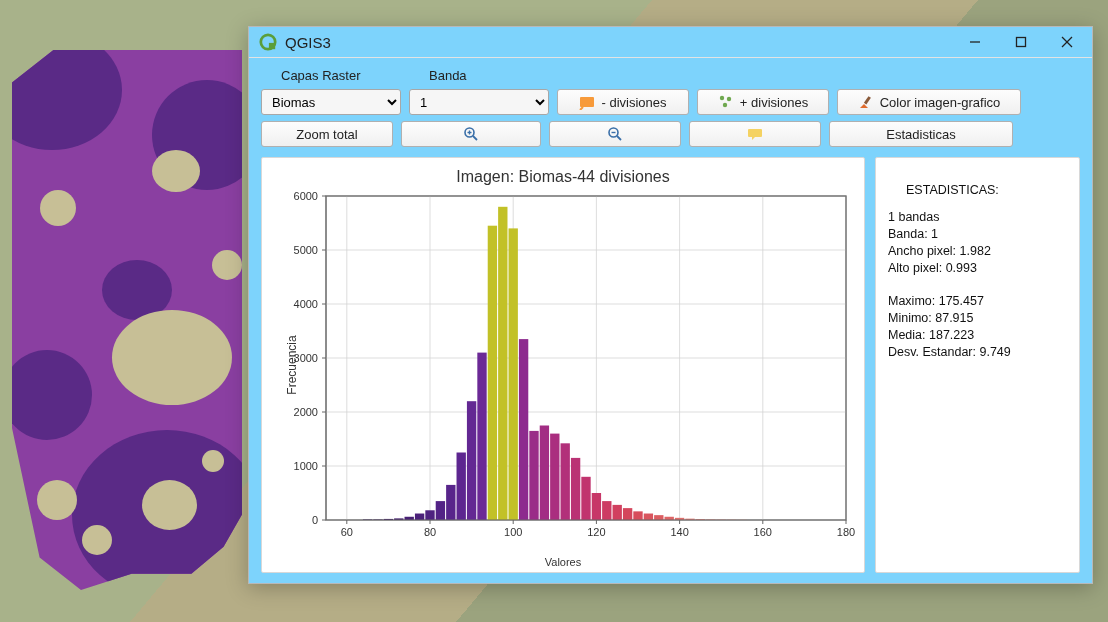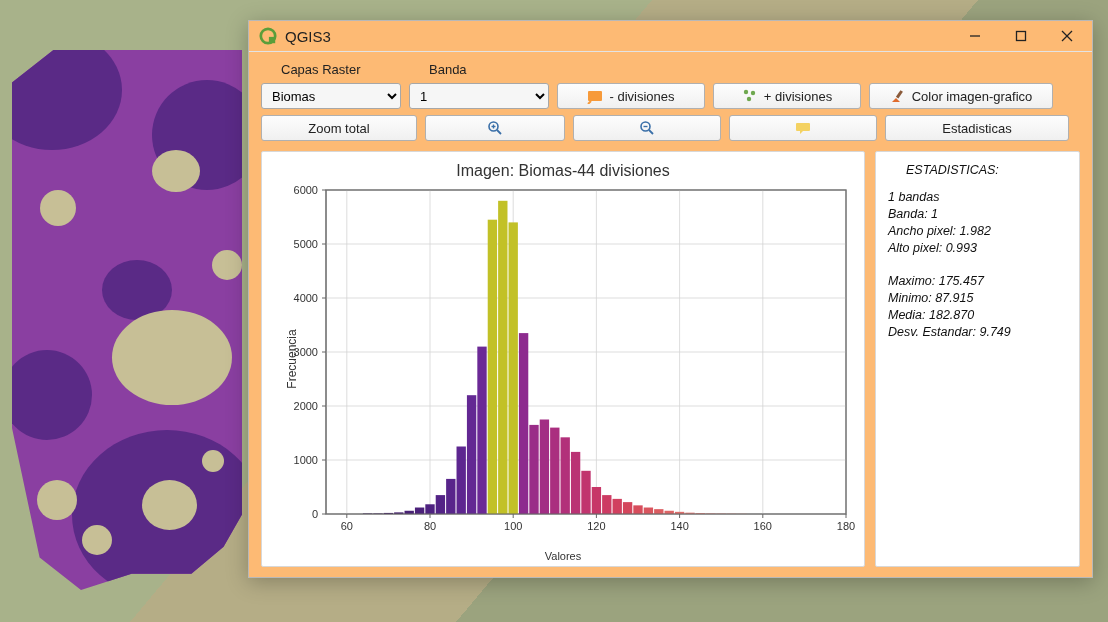--- a/index.html
+++ b/index.html
@@ -30,24 +30,24 @@
     background: #8a3fa1;
     clip-path: polygon(18% 0, 100% 0, 100% 86%, 92% 92%, 78% 97%, 52% 97%, 30% 100%, 12% 94%, 0 70%, 0 6%);
     overflow: hidden;
   }
   .raster .dark { position:absolute; background:#5a2a86; border-radius:50%; }
   .raster .hole { position:absolute; background:#c7bf96; border-radius:50%; }
   
   .window {
     position: absolute;
     left: 248px;
-    top: 20px;
+    top: 26px;
     width: 845px;
     height: 558px;
-    background: #fdba74;
+    background: #7dd3fc;
     border: 1px solid #b8b8b8;
     box-shadow: 0 4px 20px rgba(0,0,0,.25);
     display: flex;
     flex-direction: column;
   }
   .titlebar {
     height: 36px;
     display: flex;
     align-items: center;
     padding: 0 2px 0 10px;
@@ -75,34 +75,34 @@
     border:1px solid #a7a7a7; border-radius:3px;
     background:#f6f6f6; padding:0 6px; font-size:13px;
   }
   .btn {
     height:26px; flex:1;
     border:1px solid #b0b0b0; border-radius:3px;
     background: linear-gradient(#fdfdfd,#f0f0f0);
     display:flex; align-items:center; justify-content:center; gap:6px;
     font-size:13px; color:#222; cursor:pointer;
   }
-  .btn-mid  { width:148px; flex:none; }
+  .btn-mid  { width:132px; flex:none; }
   .btn-big  { width:184px; flex:none; }
   .icon { display:inline-flex; width:16px; height:16px; align-items:center; justify-content:center; }
   
   .main {
     flex:1; display:flex; gap:10px; margin-top:4px;
   }
   .chart-panel {
     flex:1; background:#fff; border:1px solid #d8d8d8; border-radius:2px;
     padding:10px 6px 4px 6px; position:relative;
   }
   .stats-panel {
     width:205px; background:#fff; border:1px solid #d8d8d8; border-radius:2px;
-    padding:10px 12px; font-size:12.5px; line-height:1.35; color:#111;font-style:italic;
+    padding:24px 12px; font-size:12.5px; line-height:1.35; color:#111;
   }
   .chart-title { text-align:center; font-size:16px; color:#333; margin-bottom:2px; }
   svg.chart { width:100%; height:370px; display:block; }
   .ylabel {
     position:absolute; left:0px; top:50%; transform: translateY(-50%) rotate(-90deg);
     transform-origin: center; font-size:12px; color:#333;
   }
   .xlabel { text-align:center; font-size:11px; color:#333; margin-top:-2px; }
   .stats-panel .hdr { margin-left:18px; margin-bottom:10px; }
 </style>
@@ -192,21 +192,21 @@
             <svg viewBox="0 0 16 16">
               <path d="M2 14 L6 10 L10 14 Z" fill="#e06b2c"></path>
               <rect x="8" y="2" width="3" height="8" transform="rotate(35 9 6)" fill="#8a5a3a"></rect>
             </svg>
           </span>
         <span>Color imagen-grafico</span>
       </button>
     </div>
 
     <div class="row">
-      <button class="btn" style="width:156px;flex:none">
+      <button class="btn" style="width:132px;flex:none">
         <span>Zoom total</span>
       </button>
       <button class="btn" style="width:140px;flex:none">
         <span class="icon">
             <svg viewBox="0 0 16 16">
               <circle cx="6.5" cy="6.5" r="4.5" fill="none" stroke="#3a6fa8" stroke-width="1.6"></circle>
               <line x1="10" y1="10" x2="14" y2="14" stroke="#3a6fa8" stroke-width="1.8"></line>
               <line x1="4.5" y1="6.5" x2="8.5" y2="6.5" stroke="#3a6fa8" stroke-width="1.4"></line>
               <line x1="6.5" y1="4.5" x2="6.5" y2="8.5" stroke="#3a6fa8" stroke-width="1.4"></line>
             </svg>
@@ -325,19 +325,19 @@
       <div class="stats-panel">
         <div class="hdr">ESTADISTICAS:</div>
         <div id="stat-lines">
             <div>1 bandas</div>
             <div>Banda: 1</div>
             <div>Ancho pixel: 1.982</div>
             <div>Alto pixel: 0.993</div>
             <div>&nbsp;</div>
             <div>Maximo: 175.457</div>
             <div>Minimo: 87.915</div>
-            <div>Media: 182.870</div>
+            <div>Media: 187.223</div>
             <div>Desv. Estandar: 9.749</div>
           </div>
       </div>
     </div>
   </div>
 </div>
 
 </body></html>

